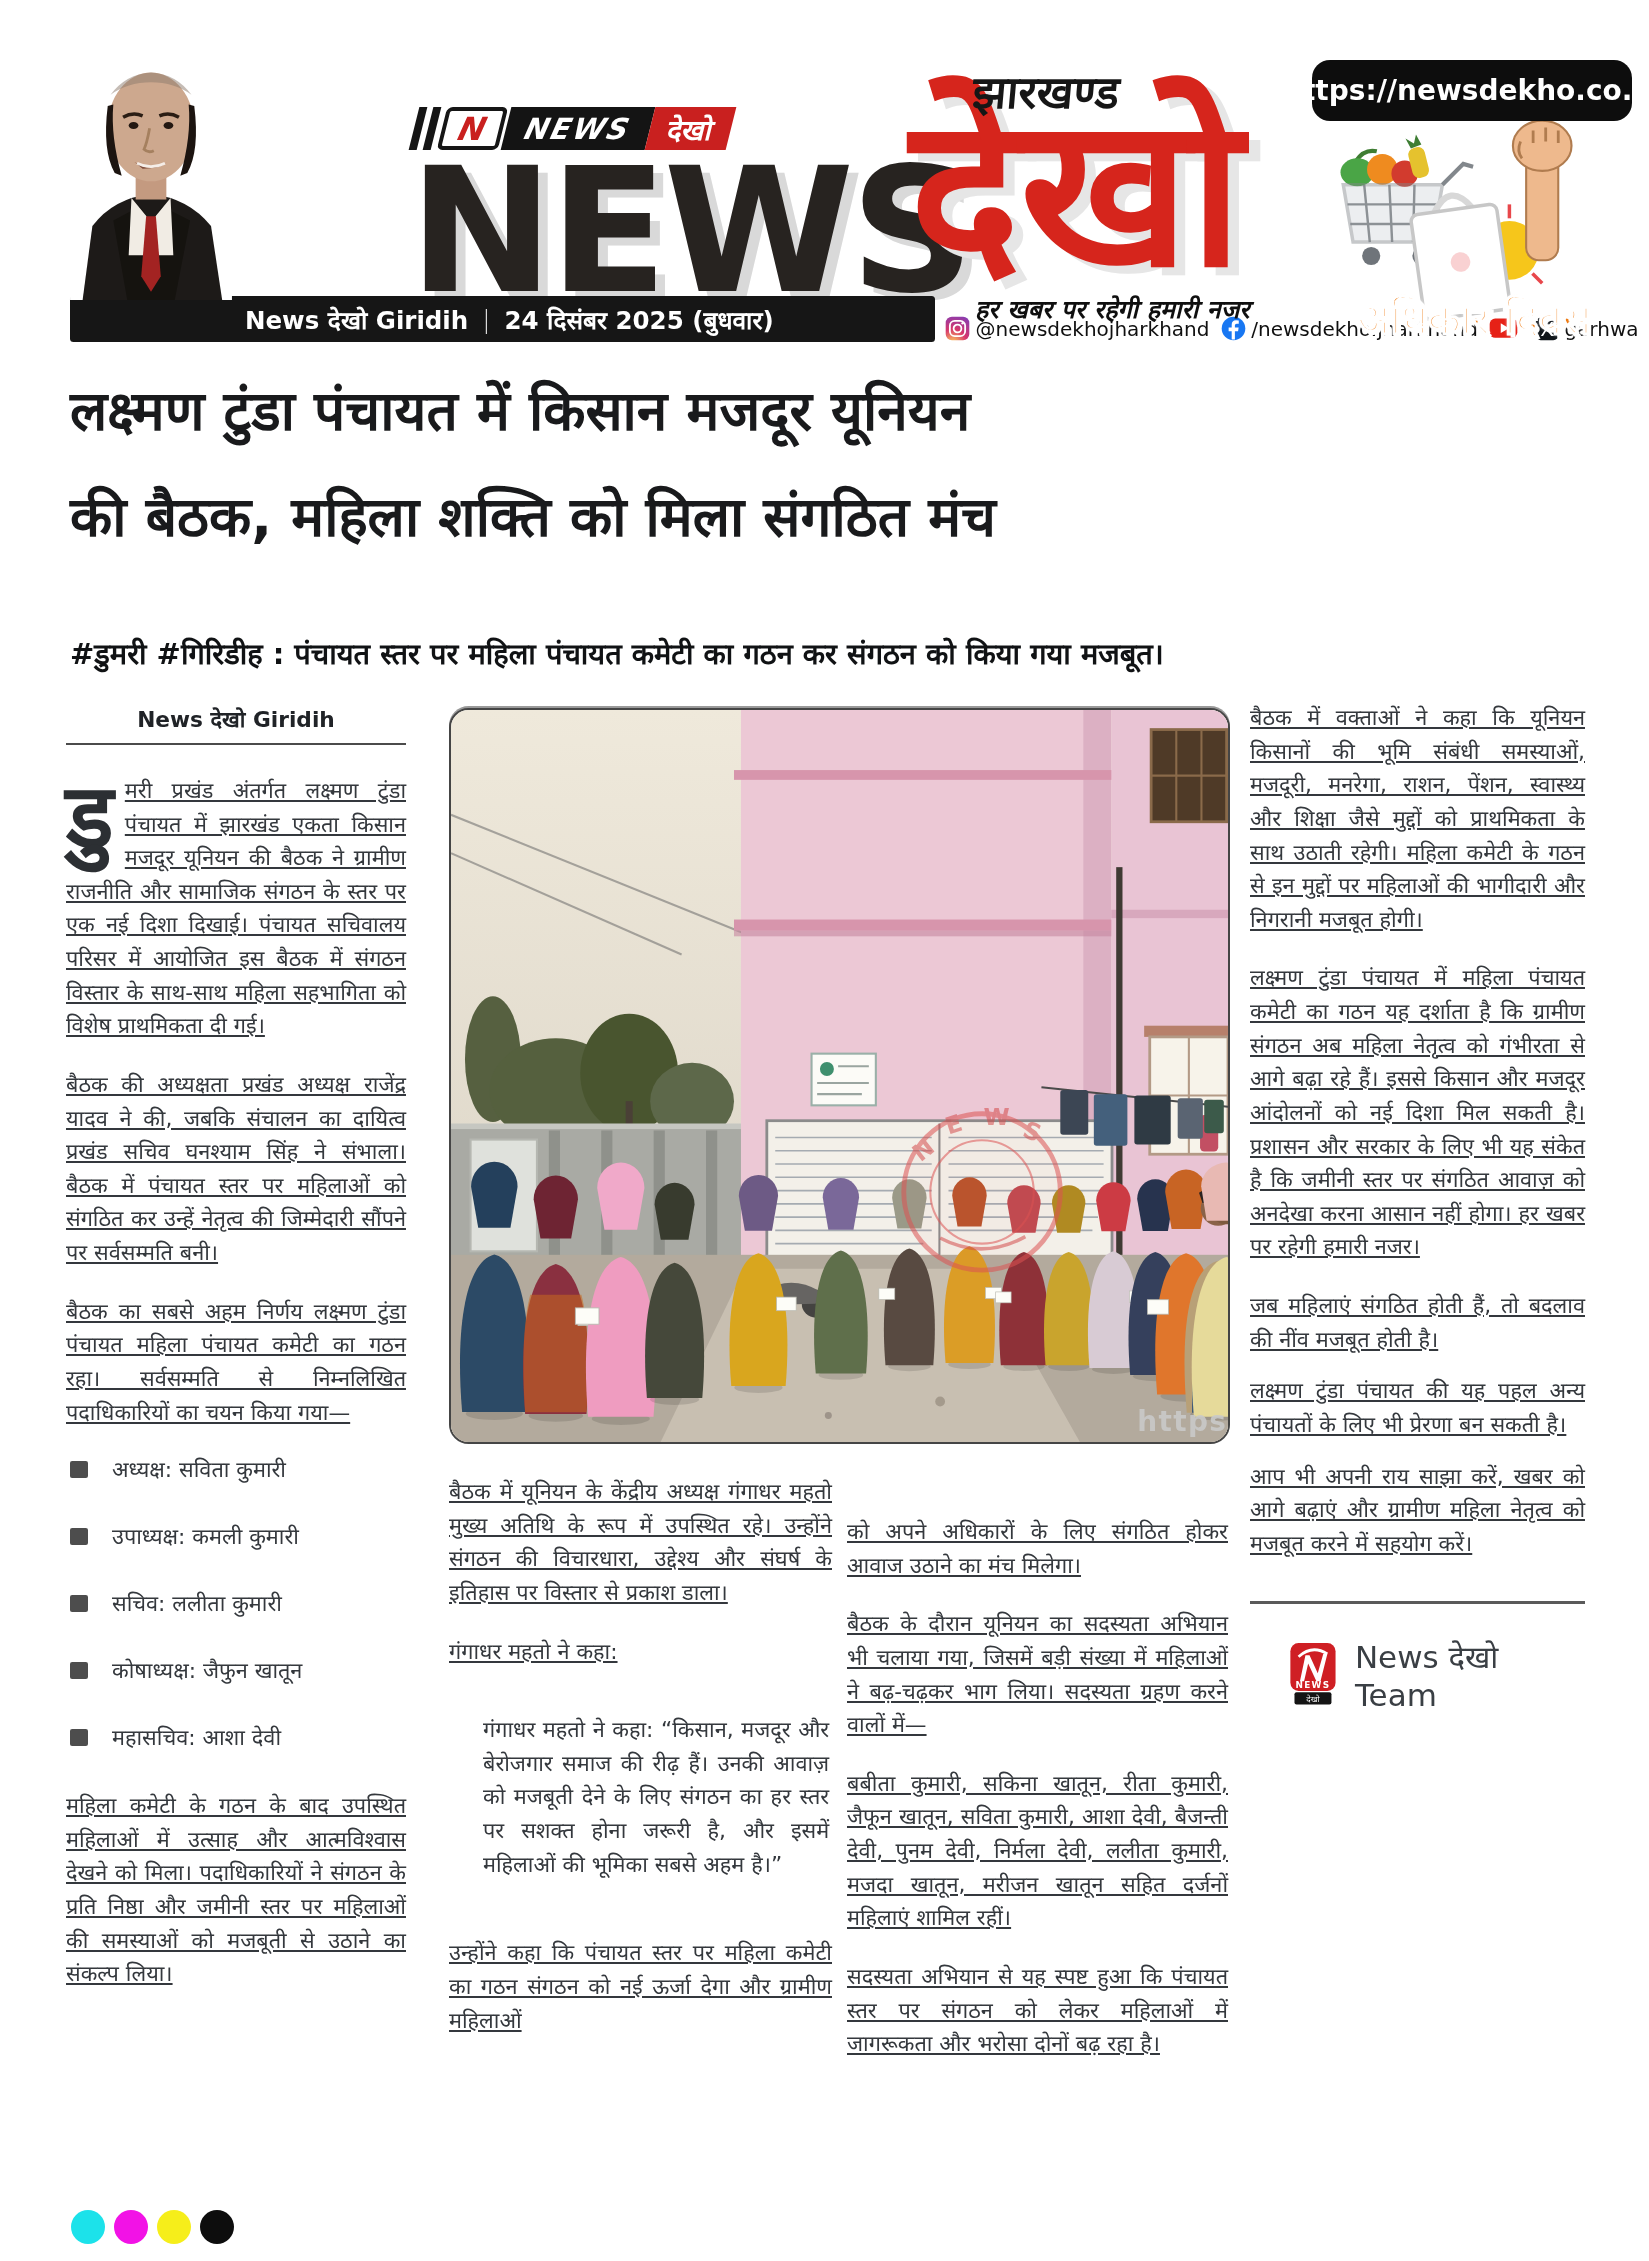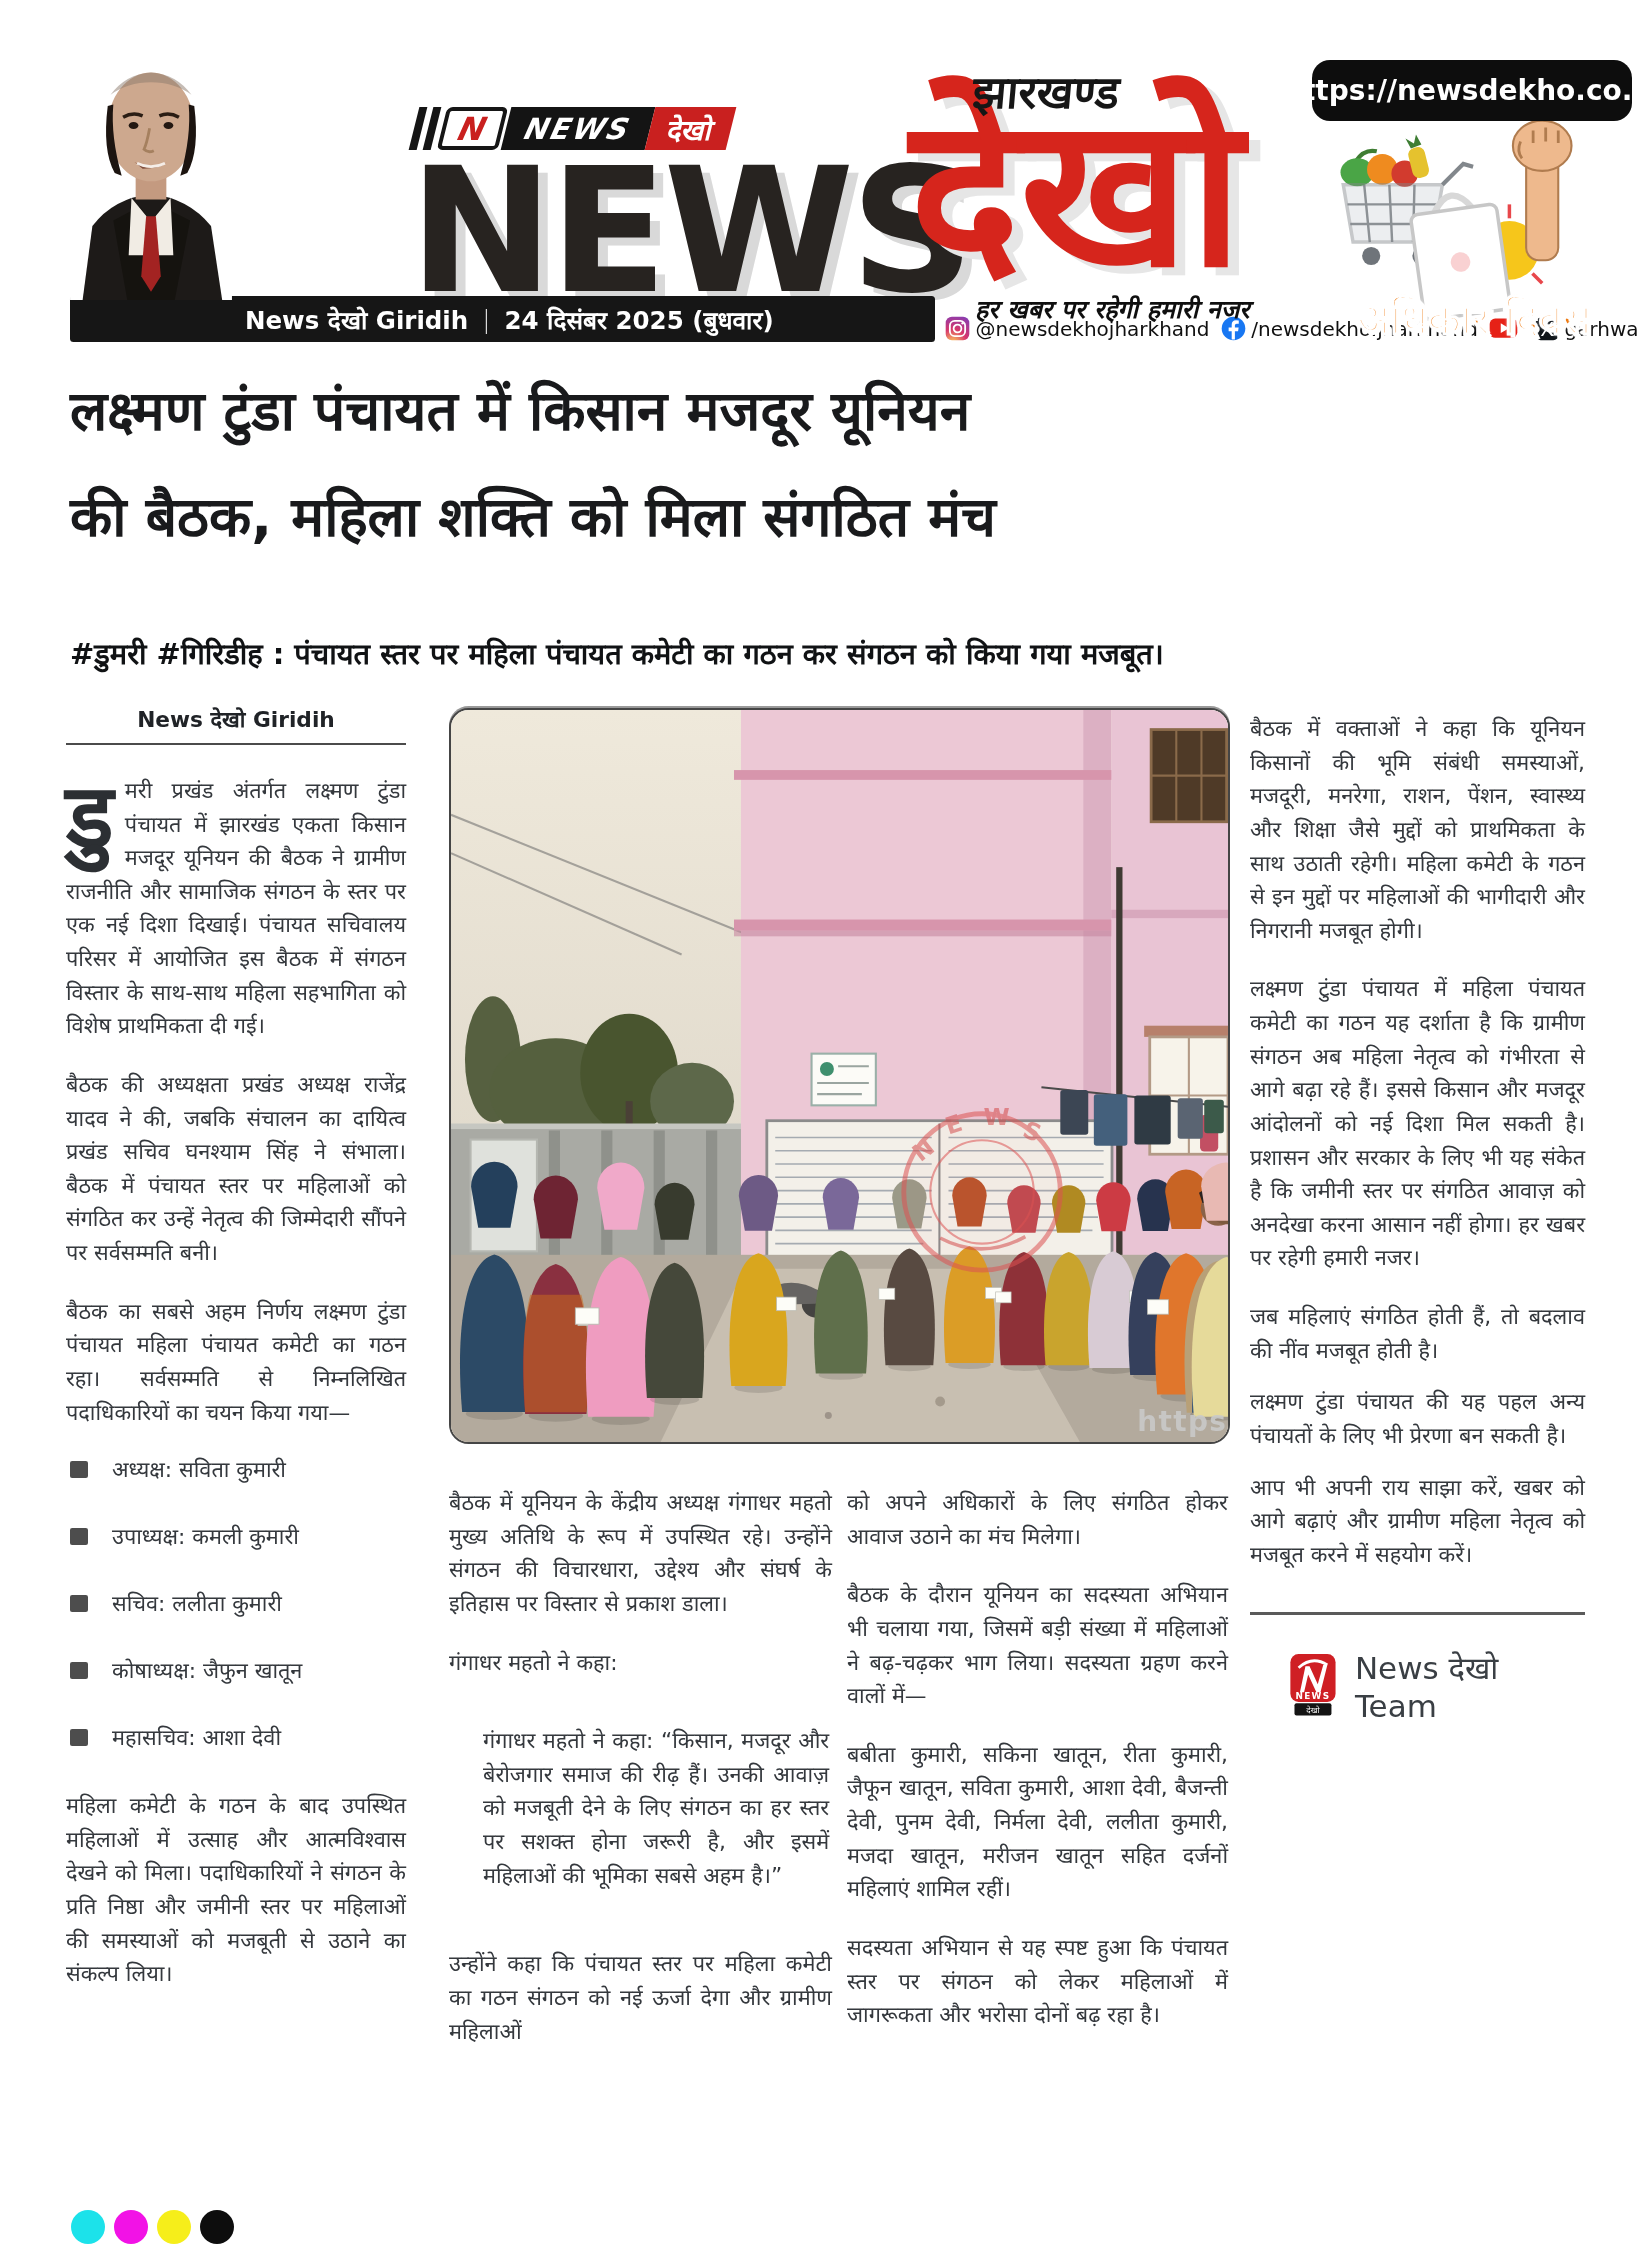--- a/index.html
+++ b/index.html
@@ -42,23 +42,23 @@
   .headline{left:70px;top:358px;width:1520px;font-size:55px;font-weight:900;color:#191a1c;line-height:1.93;z-index:1;}
   .headline span{display:block;}
   .subheadline{left:70px;top:633px;width:1520px;font-size:29px;font-weight:800;color:#101214;}
 
   
   .article{left:66px;top:700px;width:1520px;height:1562px;}
   .col-left{left:0;top:4.2px;width:340px;}
   .photo-wrap{left:383px;top:8.4px;width:777px;height:732px;border-radius:19.6px;overflow:hidden;
        border:2.8px solid #454545;background:#ddd;box-shadow:0 -2.1px 0 #9a9a9a;}
   .col2{left:383px;top:774px;width:383px;}
-  .col3{left:781px;top:774px;width:381px;}
+  .col3{left:781px;top:814px;width:381px;}
   .col-right{left:1184px;top:0;width:335px;}
-  .bt{font-size:21.7px;line-height:1.55;text-align:justify;color:#34383d;margin:12px 0 25px;}
+  .bt{font-size:21.7px;line-height:1.55;text-align:justify;color:#34383d;margin:1px 0 25px;text-decoration:underline;}
   .byline{text-align:center;font-weight:700;font-size:21.7px;color:#202327;margin:0 0 9.8px;}
   .byrule{border:none;border-top:2.8px solid #4b4b4b;margin:0 0 29px;}
   .dropcap{float:left;font-size:89px;line-height:71px;font-weight:700;color:#2c2f33;padding:7px 11.2px 0 0;}
   .officers{list-style:none;margin:7px 0 32px;padding:0;}
   .officers li{position:relative;padding-left:46px;margin-bottom:38px;font-size:21.7px;color:#34383d;}
   .officers li::before{content:"";position:absolute;left:4.2px;top:6.3px;width:17.5px;height:17.5px;background:#4d4d4d;border-radius:2.1px;}
   .quotelbl{margin-bottom:45px;}
   blockquote.bq{margin:0 0 55px;padding:0 2.8px 0 34px;font-size:21.7px;line-height:1.55;text-align:justify;color:#34383d;}
   .foot-rule{border:none;border-top:3.5px solid #5a5a5a;margin:41px 0 31px;}
   .team-row{display:flex;align-items:center;gap:18px;padding-left:39px;}

